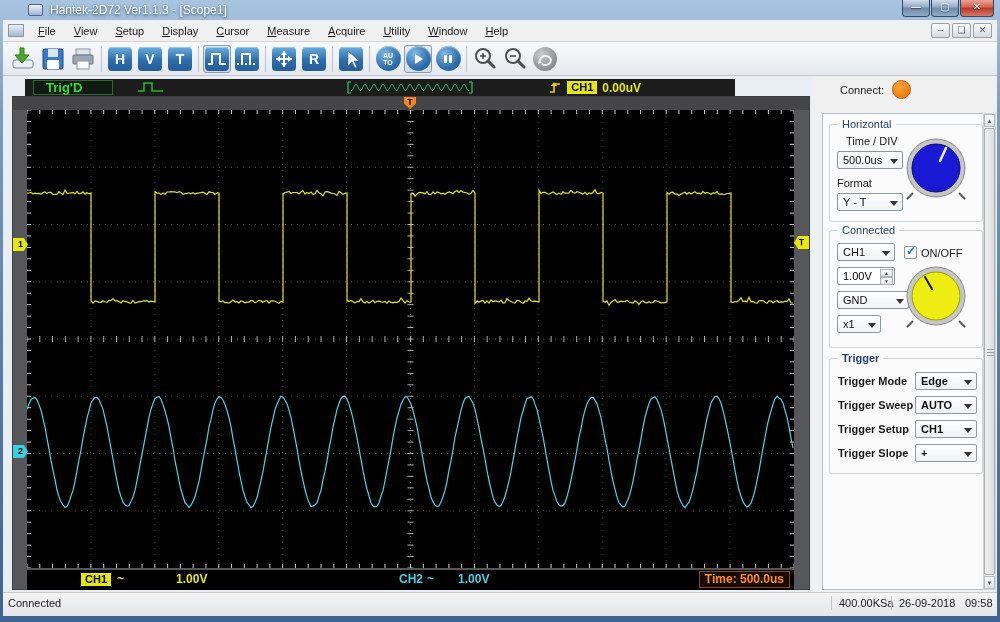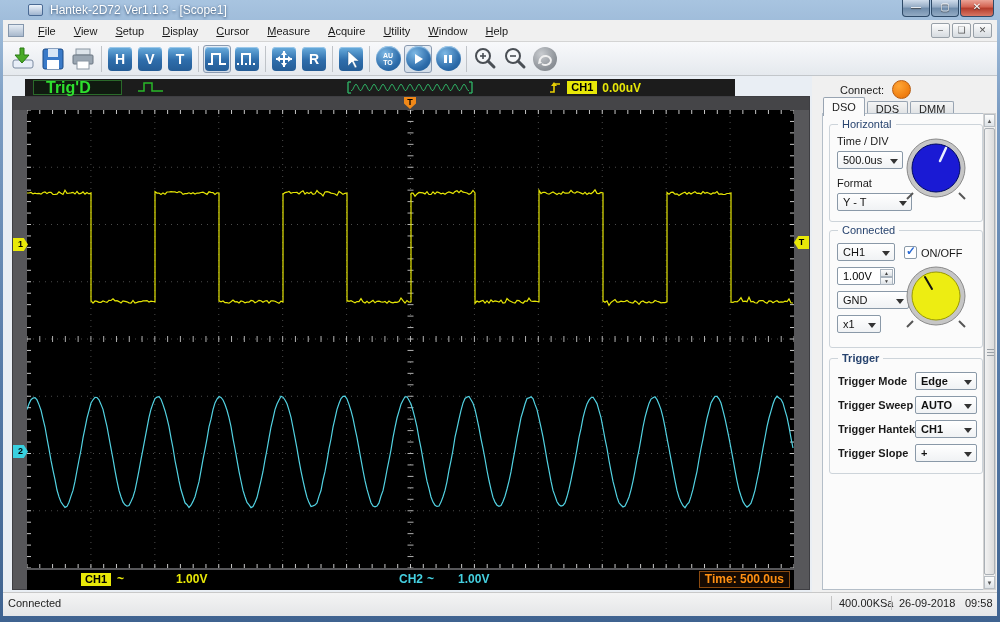--- a/index.html
+++ b/index.html
@@ -25,21 +25,21 @@
 .tb{width:28px;height:28px;display:flex;align-items:center;justify-content:center;margin:0 1px;border:1px solid transparent;border-radius:3px;flex:0 0 auto;}
 .tb.pressed{border-color:#8a9ab0;background:linear-gradient(#e6edf5,#d3dde8);}
 .blue-sq{width:24px;height:24px;border-radius:4px;background:linear-gradient(#6aaede,#2e6dab 55%,#255d96);box-shadow:inset 0 1px 0 #9cc8ea;color:#fff;font-weight:bold;font-size:14px;display:flex;align-items:center;justify-content:center;}
 .blue-circ{width:25px;height:25px;border-radius:50%;background:radial-gradient(circle at 35% 30%,#7db8e4,#2e6dab 62%,#1c568e);color:#fff;display:flex;align-items:center;justify-content:center;box-shadow:inset 0 1px 1px #a8d0ee;}
 .gray-circ{width:24px;height:24px;border-radius:50%;background:radial-gradient(circle at 35% 30%,#c9ccd0,#8d9298 65%,#7a8086);display:flex;align-items:center;justify-content:center;}
 .auto-txt{font-size:7px;font-weight:bold;line-height:7px;text-align:center;}
 
 .client{position:absolute;top:76px;left:3px;right:3px;height:516px;background:#e9eef4;}
 
 .readout-top{position:absolute;left:22px;top:3px;width:710px;height:17px;background:#1c1c1c;font-size:12px;}
-.trig-box{position:absolute;left:8px;top:1px;height:15px;line-height:14px;padding:0 30px 0 12px;color:#2ee02e;border:1px solid #2a6a2a;background:#101a10;font-weight:bold;font-size:16px;}
+.trig-box{position:absolute;left:8px;top:1px;height:15px;line-height:14px;padding:0 30px 0 12px;color:#2ee02e;border:1px solid #2a6a2a;background:#101a10;font-weight:bold;font-size:13px;}
 .pulse-mini{position:absolute;left:112px;top:2px;}
 .preview{position:absolute;left:322px;top:2px;}
 .trt-right{position:absolute;right:94px;top:1px;height:15px;display:flex;align-items:center;gap:5px;}
 .ch1-chip{background:#e8e808;color:#000;font-weight:bold;font-size:11px;padding:0 4px;line-height:13px;}
 .trt-val{color:#e8e808;font-weight:bold;font-size:12px;}
 
 .scope-widget{position:absolute;left:9px;top:20px;width:798px;height:494px;background:#57575a;border:1px solid #3e3e42;}
 .top-strip{position:absolute;left:0;top:0;width:100%;height:13px;background:#454548;}
 .trig-pos{position:absolute;left:391px;top:0;width:12px;height:12px;background:#f08818;color:#000;font-size:9px;font-weight:bold;text-align:center;line-height:10px;clip-path:polygon(0 0,100% 0,100% 55%,50% 100%,0 55%);}
 .graticule{position:absolute;left:14px;top:13px;width:767px;height:458px;background:#000;}
@@ -616,36 +616,31 @@
         </div>
         <div class="rb-time">Time: 500.0us</div>
       </div>
     </div>
 
     <div class="panel">
       <div class="connect-row">
         <span>Connect:</span>
         <div class="connect-dot"></div>
       </div>
-      <div class="tabs">
-        <div class="tab active">DSO</div>
-        <div class="tab">DDS</div>
-        <div class="tab">DMM</div>
-      </div>
       <div class="tabpage">
 
         <div class="gb" style="top:10px;height:98px;">
           <div class="gb-legend">Horizontal</div>
-          <div class="plabel" style="left:7px;top:10px;">Time / DIV</div>
+          <div class="plabel" style="left:16px;top:10px;">Time / DIV</div>
           <div class="combo" style="left:7px;top:26px;width:66px;">
             <span class="cv">500.0us</span>
             <span class="arr"></span>
           </div>
           <div class="plabel" style="left:7px;top:52px;">Format</div>
-          <div class="combo" style="left:7px;top:68px;width:75px;">
+          <div class="combo" style="left:7px;top:68px;width:66px;">
             <span class="cv">Y - T</span>
             <span class="arr"></span>
           </div>
           <div class="knob" style="left:74px;top:12px;">
             <svg width="64" height="64">
               <line x1="9" y1="56" x2="3" y2="62" stroke="#555" stroke-width="2"></line>
               <line x1="55" y1="56" x2="61" y2="62" stroke="#555" stroke-width="2"></line>
               <circle cx="32" cy="31" r="29" fill="#c6c6c6" stroke="#8a8a8a"></circle>
               <circle cx="32" cy="31" r="24" fill="#1a1ad4" stroke="#000a60"></circle>
               <line x1="36" y1="24" x2="42" y2="11" stroke="#e8eeff" stroke-width="2.5" stroke-linecap="round"></line>
@@ -692,21 +687,21 @@
           <div class="trow-label" style="top:16px;">Trigger Mode</div>
           <div class="combo" style="right:5px;top:13px;width:62px;">
             <span class="cv">Edge</span>
             <span class="arr"></span>
           </div>
           <div class="trow-label" style="top:40px;">Trigger Sweep</div>
           <div class="combo" style="right:5px;top:37px;width:62px;">
             <span class="cv">AUTO</span>
             <span class="arr"></span>
           </div>
-          <div class="trow-label" style="top:64px;">Trigger Hantek</div>
+          <div class="trow-label" style="top:64px;">Trigger Setup</div>
           <div class="combo" style="right:5px;top:61px;width:62px;">
             <span class="cv">CH1</span>
             <span class="arr"></span>
           </div>
           <div class="trow-label" style="top:88px;">Trigger Slope</div>
           <div class="combo" style="right:5px;top:85px;width:62px;">
             <span class="cv">+</span>
             <span class="arr"></span>
           </div>
         </div>

